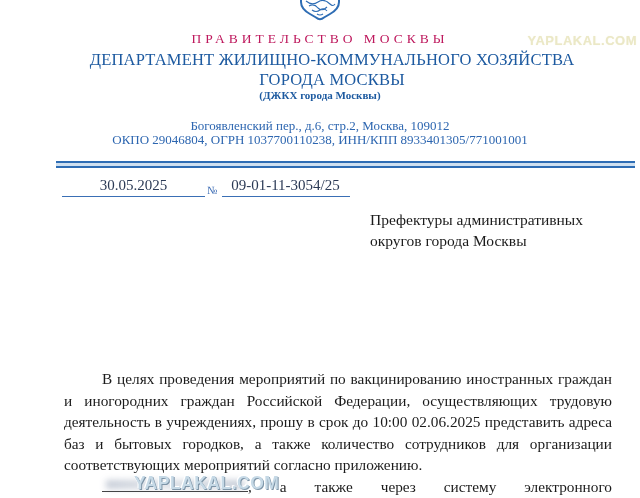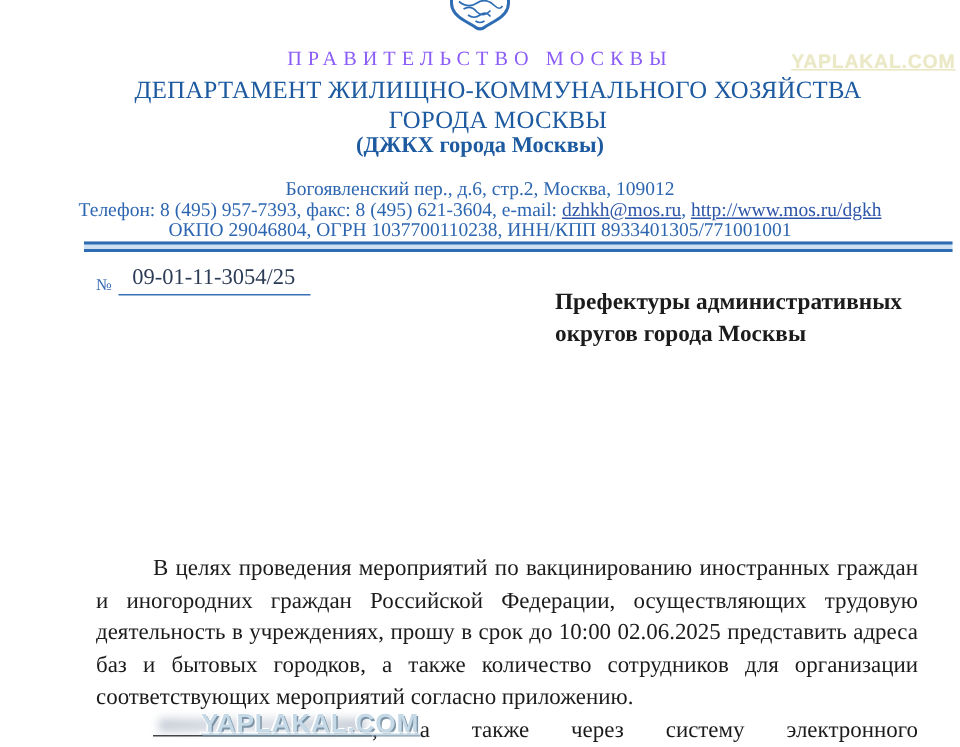--- a/index.html
+++ b/index.html
@@ -7,30 +7,30 @@
   .page {
     position:relative; width:640px; height:498px; background:#ffffff;
     font-family:"Liberation Serif", serif; overflow:hidden;
     box-shadow:0 0 4px rgba(0,0,0,.2);
   }
   
   .emblem { position:absolute; top:-7px; left:50%; transform:translateX(-50%); }
   
   .gov-title {
     position:absolute; top:31px; left:0; width:100%; text-align:center;
-    font-size:13.5px; letter-spacing:4px; color:#8b5cf6; white-space:pre-line;
+    font-size:13.5px; letter-spacing:4px; color:#be185d; white-space:pre-line;
   }
   .dept-title {
     position:absolute; top:50px; left:12px; width:100%; text-align:center;
     font-weight:normal; font-size:16.5px; line-height:19.5px; color:#1d5aa0;
     white-space:pre-line; letter-spacing:.2px;
   }
   .dept-short {
     position:absolute; top:89px; left:0; width:100%; text-align:center;
-    font-weight:bold; font-size:15px; color:#1d5aa0;
+    font-weight:bold; font-size:11px; color:#1d5aa0;
   }
   .contacts {
     position:absolute; top:119px; left:0; width:100%; text-align:center;
     font-size:13px; line-height:13.5px; color:#2d66b0;
   }
   .contacts a { color:#2d55a8; text-decoration:underline; cursor:pointer; }
   .rule {
     position:absolute; top:161px; left:56px; right:5px; height:3px;
     border-top:2px solid #2e6db4; border-bottom:2px solid #2e6db4; background:#cfe0f0;
   }
@@ -40,43 +40,43 @@
   .u { border-bottom:1.5px solid #3a6fb5; display:inline-block; }
   .date-val { width:143px; text-align:center; padding-bottom:2px; }
   .num-sign { font-size:11px; color:#3a6ab3; margin:0 4px 1px 2px; }
   .num-val { width:128px; text-align:center; padding-bottom:2px; }
   .req-row2 { margin-top:19px; display:flex; align-items:flex-end; font-size:13.5px; color:#3a6ab3; }
   .blank1 { width:110px; height:14px; }
   .blank2 { width:104px; height:14px; }
   .from-lbl { margin:0 6px 0 10px; }
   
   .recipients {
-    position:absolute; left:370px; top:170px; width:262px;
-    font-weight:bold; font-size:15.5px; line-height:21px; color:#1b1b1b;
+    position:absolute; left:370px; top:188px; width:262px;
+    font-weight:normal; font-size:15.5px; line-height:21px; color:#1b1b1b;
     white-space:pre-line;
   }
   .recipients .blk2 { margin-top:21px; }
   
   .body-text {
     position:absolute; top:368px; left:64px; right:28px;
     font-size:15.3px; line-height:21.5px; color:#1b1b1b; text-align:justify;
   }
   .body-text p { margin:0; text-indent:38px; }
   .body-text b { font-weight:normal; }
   
   .redacted {
     display:inline-block; position:relative; width:146px; height:13px;
     border-bottom:1px solid #444; vertical-align:baseline;
   }
   .smudge {
     position:absolute; left:4px; right:4px; top:2px; height:9px;
     background:linear-gradient(90deg, rgba(70,90,125,.30), rgba(70,90,125,.18) 40%, rgba(70,90,125,.30));
     filter:blur(3px);
   }
-  .wm { font-family:"Liberation Sans", sans-serif; font-weight:bold; letter-spacing:.5px;text-decoration:underline; }
+  .wm { font-family:"Liberation Sans", sans-serif; font-weight:bold; letter-spacing:.5px; }
   .wm-bottom {
     position:absolute; left:-6px; top:-5px; font-size:17.5px;
     color:#c6d9e6; text-shadow:1px 1px 0 #7e95a8, -1px -1px 0 #ffffff;
     white-space:nowrap;
   }
   .wm-top {
     position:absolute; top:33px; right:3px; font-size:13px;
     color:#ebe8c6; text-shadow:0 0 1px rgba(235,232,198,.6);
   }
 </style>
@@ -100,28 +100,28 @@
 
   <div class="wm wm-top">YAPLAKAL.COM</div>
 
   <div class="gov-title">ПРАВИТЕЛЬСТВО МОСКВЫ</div>
   <div class="dept-title">ДЕПАРТАМЕНТ ЖИЛИЩНО-КОММУНАЛЬНОГО ХОЗЯЙСТВА
 ГОРОДА МОСКВЫ</div>
   <div class="dept-short">(ДЖКХ города Москвы)</div>
 
   <div class="contacts">
     <div>Богоявленский пер., д.6, стр.2,  Москва, 109012</div>
-    <div><span>Телефон: 8 (495) 957-7393, факс: 8 (495) 621-3604, e-mail: </span><a>dzhkh@mos.ru</a><span>, </span><a>http://www.mos.ru/dgkh</a></div>
     <div>ОКПО 29046804, ОГРН 1037700110238, ИНН/КПП 8933401305/771001001</div>
   </div>
 
   <div class="rule"></div>
 
   <div class="req">
     <div class="req-row1">
+      <span class="u date-val">30.05.2025</span>
       <span class="num-sign">№</span>
       <span class="u num-val">09-01-11-3054/25</span>
     </div>
   </div>
 
   <div class="recipients">
     <div class="blk1">Префектуры административных
 округов города Москвы</div>
   </div>
 

